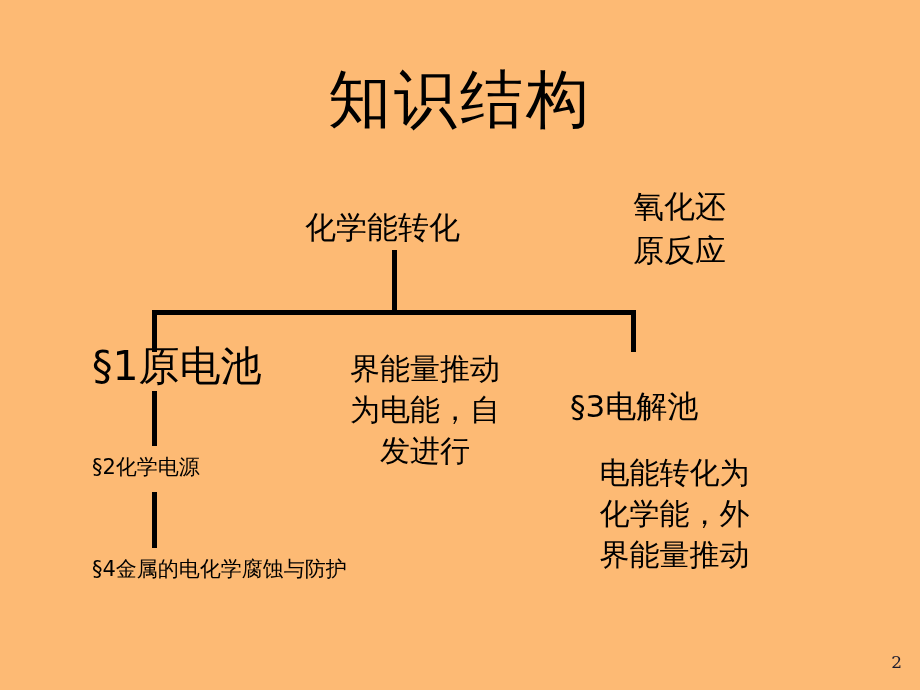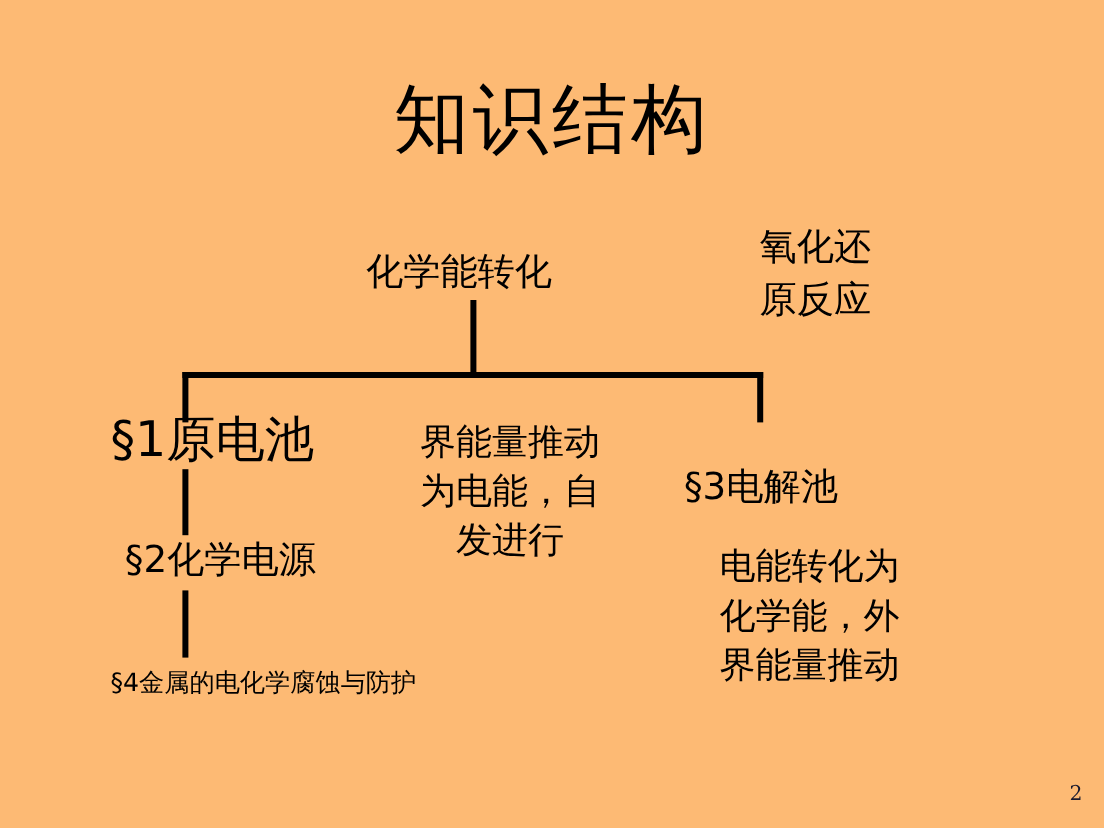--- a/index.html
+++ b/index.html
@@ -68,23 +68,23 @@
 
   .node-s1 {
     left: 92px;
     top: 345px;
     font-size: 41px;
     line-height: 42px;
     white-space: nowrap;
   }
 
   .node-s2 {
-    left: 104px;
+    left: 92px;
     top: 446px;
-    font-size: 31px;
+    font-size: 21px;
     line-height: 42px;
     white-space: nowrap;
   }
 
   .node-s4 {
     left: 92px;
     top: 548px;
     font-size: 21px;
     line-height: 42px;
     white-space: nowrap;

